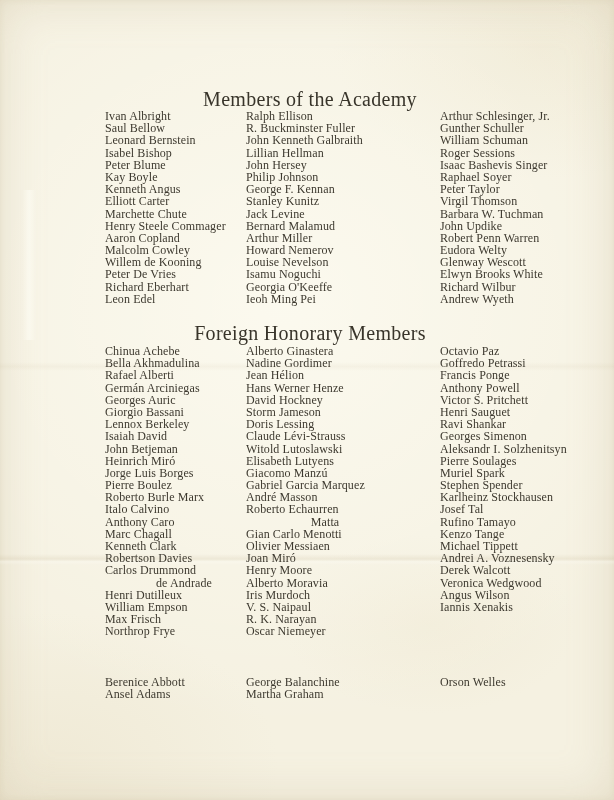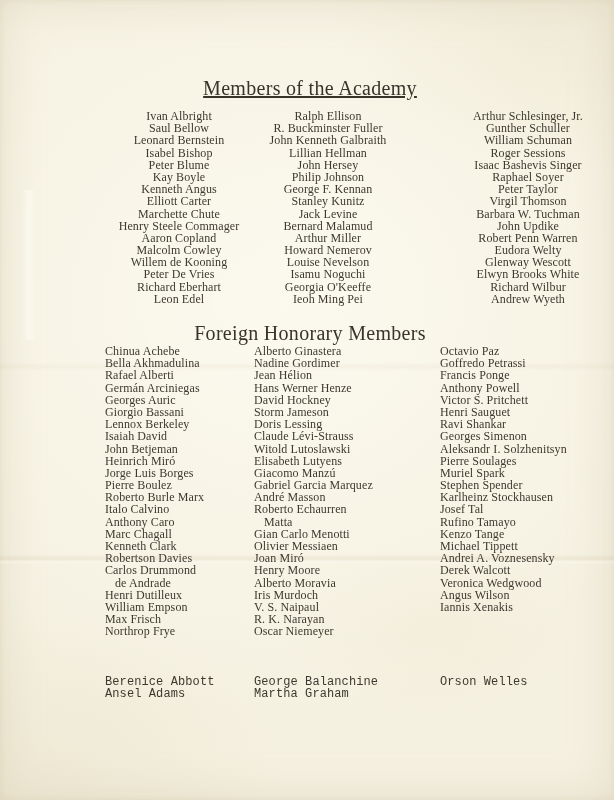--- a/index.html
+++ b/index.html
@@ -34,37 +34,37 @@
     position:absolute;top:190px;left:22px;width:14px;height:150px;pointer-events:none;
     background:linear-gradient(90deg, rgba(255,255,248,0) 0%, rgba(255,255,248,0.5) 50%, rgba(255,255,248,0) 100%);
   }
   .heading{
     position:absolute;left:6px;right:0;
     text-align:center;
     font-size:20px;line-height:24px;
     letter-spacing:0.3px;
     color:#38342a;
   }
-  .h1{top:76px;text-decoration:underline;}
+  .h1{top:87px;}
   .h2{top:321px;}
   .h3{top:654px;}
   .col{
     position:absolute;
     font-size:12px;line-height:12.2px;
     letter-spacing:0.1px;
     white-space:nowrap;
   }
-  .s1{top:110px;text-align:center;}
+  .s1{top:110px;}
   .s2{top:345px;}
-  .s3{top:676px;font-family:Liberation Mono, monospace;}
+  .s3{top:676px;}
   .c-1{left:105px;width:148px;}
-  .c-2{left:254px;width:148px;}
+  .c-2{left:246px;width:148px;}
   .c-3{left:408px;width:176px;margin-left:32px;}
   .line{height:12.2px;}
-  .line.indent{padding-left:10px;}
+  .line.indent{padding-left:10px;text-align:center;}
 </style>
 </head>
 <body>
 
 <div class="paper">
   <div class="streak"></div>
   <div class="crease c2"></div>
   <div class="crease c1"></div>
 
   <div class="heading h1">Members of the Academy</div>

